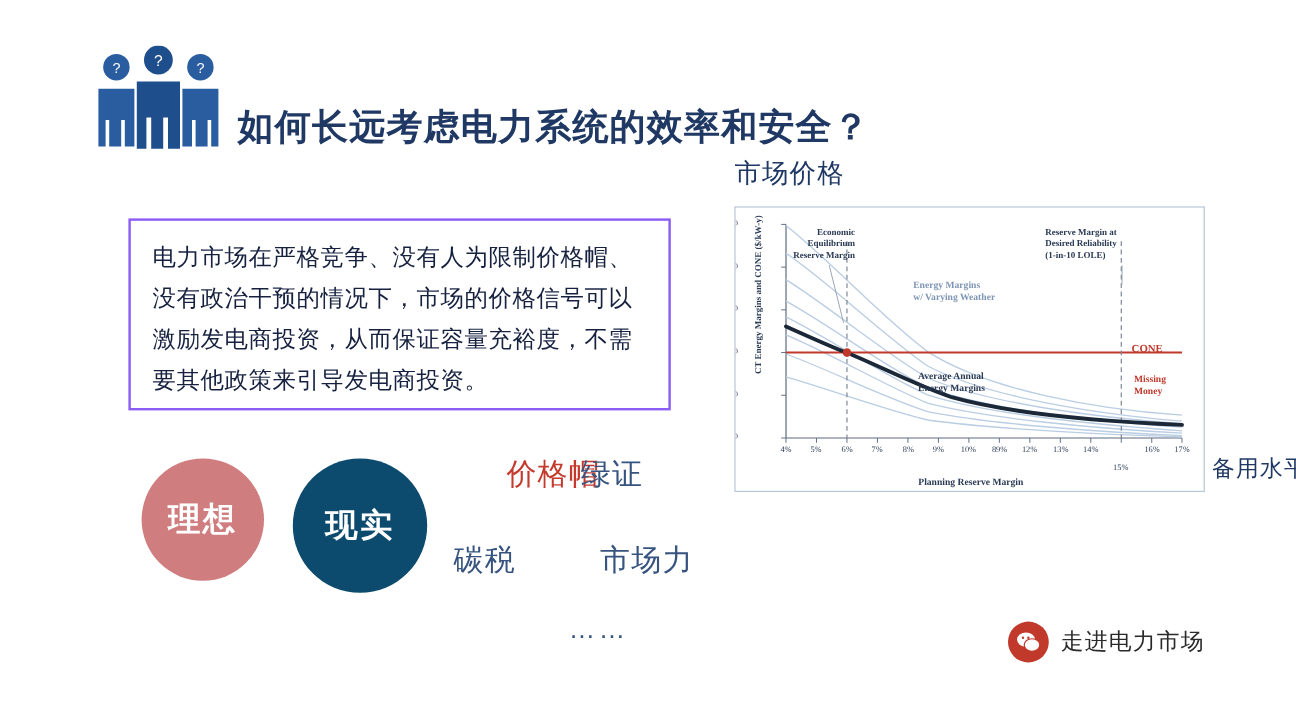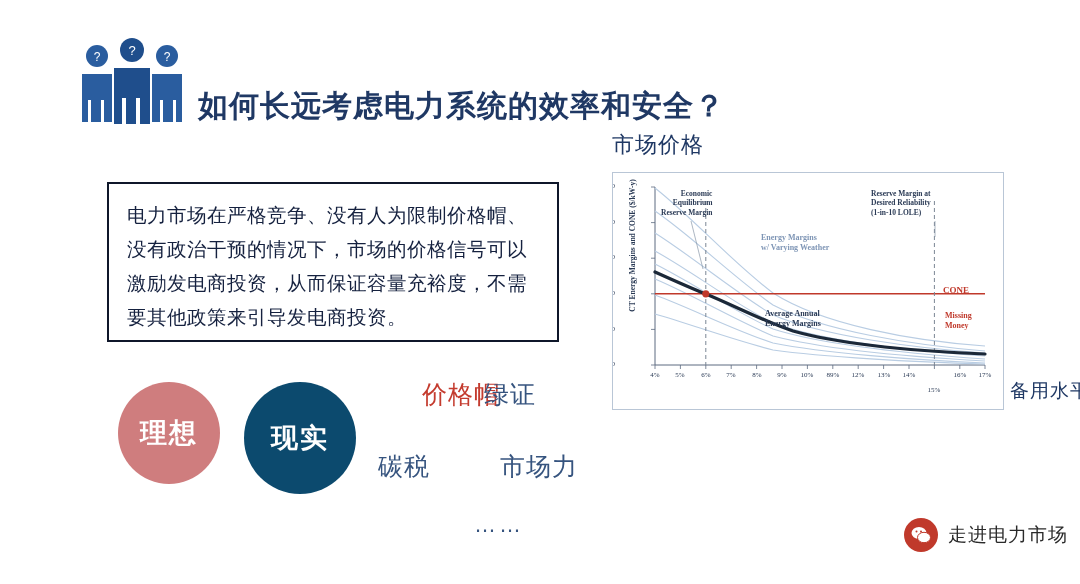--- a/index.html
+++ b/index.html
@@ -34,21 +34,21 @@
     color: #1f3864;
     letter-spacing: 1px;
     white-space: nowrap;
   }
 
   
   #statement-box {
     position: absolute;
     left: 107px; top: 182px;
     width: 452px; height: 160px;
-    border: 2px solid #0f172a;
+    border: 2px solid #8b5cf6;
     box-sizing: border-box;
     background: #ffffff;
   }
   #statement-text {
     position: absolute;
     left: 18px; top: 14px;
     width: 418px;
     font-size: 19.5px;
     line-height: 34px;
     color: #15213f;
@@ -202,21 +202,20 @@
     width: 20px;
   }
 
   
   #brand-footer {
     position: absolute;
     left: 840px; top: 512px;
     width: 228px; height: 46px;
     display: flex;
     align-items: center;
-    justify-content: flex-end;
   }
   #brand-logo {
     width: 34px; height: 34px;
     border-radius: 50%;
     background: #c0392b;
     display: flex;
     align-items: center;
     justify-content: center;
     flex: 0 0 auto;
   }
@@ -350,20 +349,21 @@
     <div class="tick-x" style="left:210px; top:198px;">89%</div>
     <div class="tick-x" style="left:235px; top:198px;">12%</div>
     <div class="tick-x" style="left:261px; top:198px;">13%</div>
     <div class="tick-x" style="left:286px; top:198px;">14%</div>
     <div class="tick-x" style="left:311px; top:198px;margin-top:15px;">15%</div>
     <div class="tick-x" style="left:337px; top:198px;">16%</div>
     <div class="tick-x" style="left:362px; top:198px;">17%</div>
 
     
     <div id="y-axis-title">CT Energy Margins and CONE ($/kW-y)</div>
+    <div id="x-axis-title">Planning Reserve Margin</div>
 
     
     <div class="chart-annot" id="annot-economic" style="white-space: pre-line; text-align: right;">Economic
 Equilibrium
 Reserve Margin</div>
     <div class="chart-annot" id="annot-reserve-margin" style="white-space: pre-line;">Reserve Margin at
 Desired Reliability
 (1-in-10 LOLE)</div>
     <div class="chart-annot" id="annot-energy-margins" style="white-space: pre-line;">Energy Margins
 w/ Varying Weather</div>

